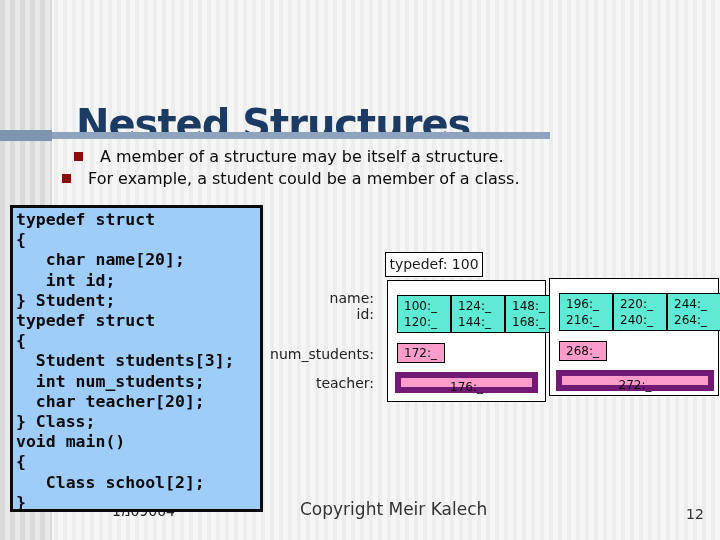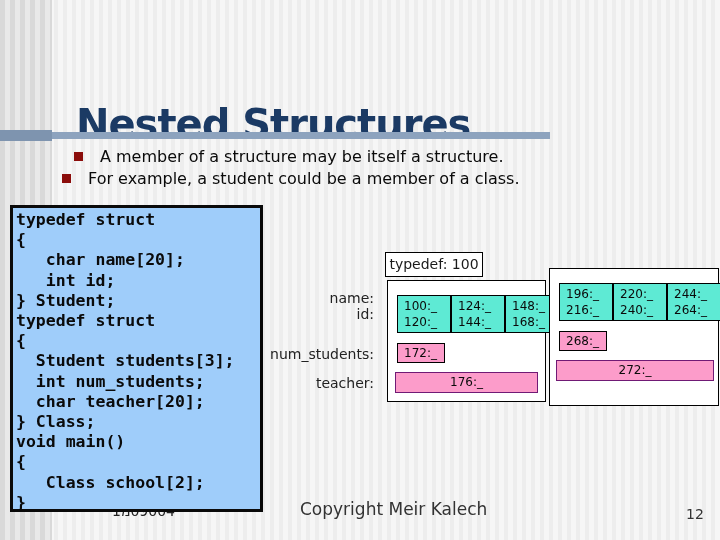--- a/index.html
+++ b/index.html
@@ -52,21 +52,21 @@
     padding:2px 0 2px 6px;white-space:nowrap;
   }
   .student-cell:last-child{border-right:none;}
   .num-box{
     position:absolute;left:9px;top:62px;width:48px;height:20px;box-sizing:border-box;
     background:#FC9CCA;border:1px solid #000;
     font-size:12px;line-height:18px;padding-left:6px;color:#0a0a0a;white-space:nowrap;
   }
   .teacher-box{
     position:absolute;top:91px;height:21px;box-sizing:border-box;
-    background:#FC9CCA;border:1px solid #701a75;
+    background:#FC9CCA;border:6px solid #701a75;
     font-size:12px;line-height:19px;text-align:center;color:#0a0a0a;white-space:nowrap;
   }
   .footer-left{
     position:absolute;left:112px;top:503px;font-size:14px;color:#222;z-index:1;
     direction:ltr;unicode-bidi:bidi-override;white-space:nowrap;
   }
   .footer-center{position:absolute;left:300px;top:499px;width:190px;text-align:left;font-size:17px;color:#333;white-space:nowrap;}
   .footer-right{position:absolute;left:686px;top:506px;font-size:14px;color:#333;}
 </style>
 </head>
@@ -125,21 +125,21 @@
       </div>
       <div class="student-cell">
         <div>148:_</div>
         <div>168:_</div>
       </div>
     </div>
     <div class="num-box">172:_</div>
     <div class="teacher-box" style="left:7px;width:143px;">176:_</div>
   </div>
 
-  <div class="class-box" style="left:549px;top:268px;width:170px;height:138px;">
+  <div class="class-box" style="left:549px;top:278px;width:170px;height:118px;">
     <div class="students-grid">
       <div class="student-cell">
         <div>196:_</div>
         <div>216:_</div>
       </div>
       <div class="student-cell">
         <div>220:_</div>
         <div>240:_</div>
       </div>
       <div class="student-cell">

